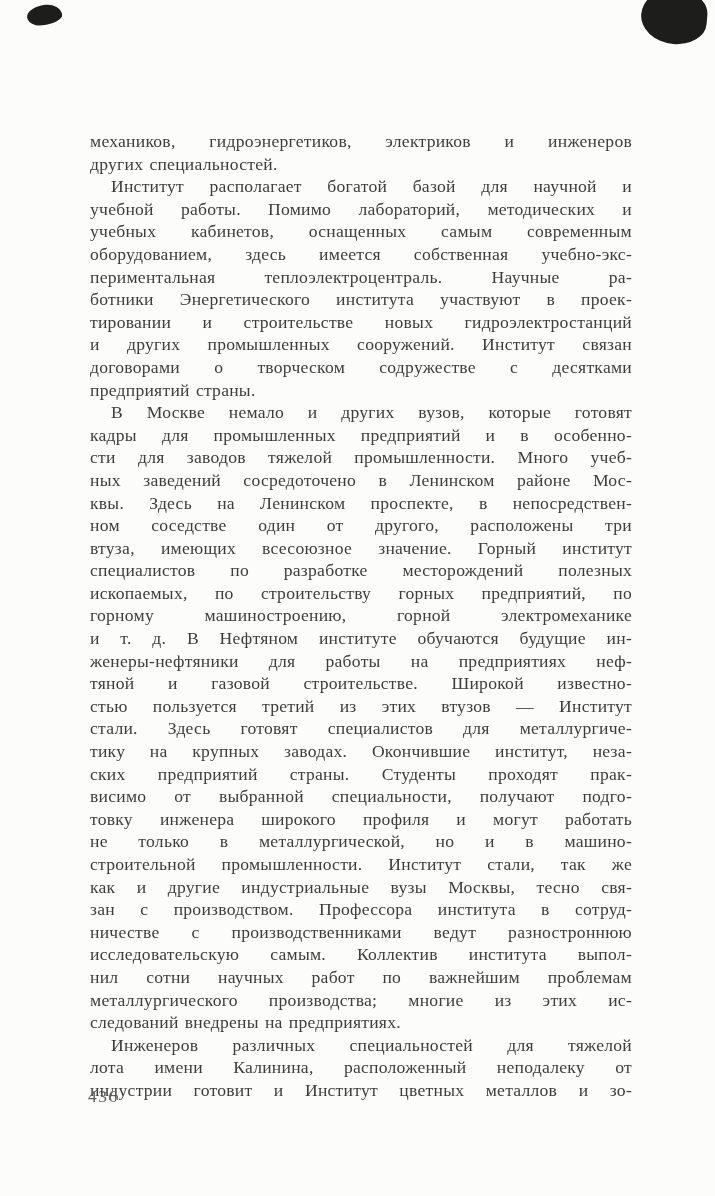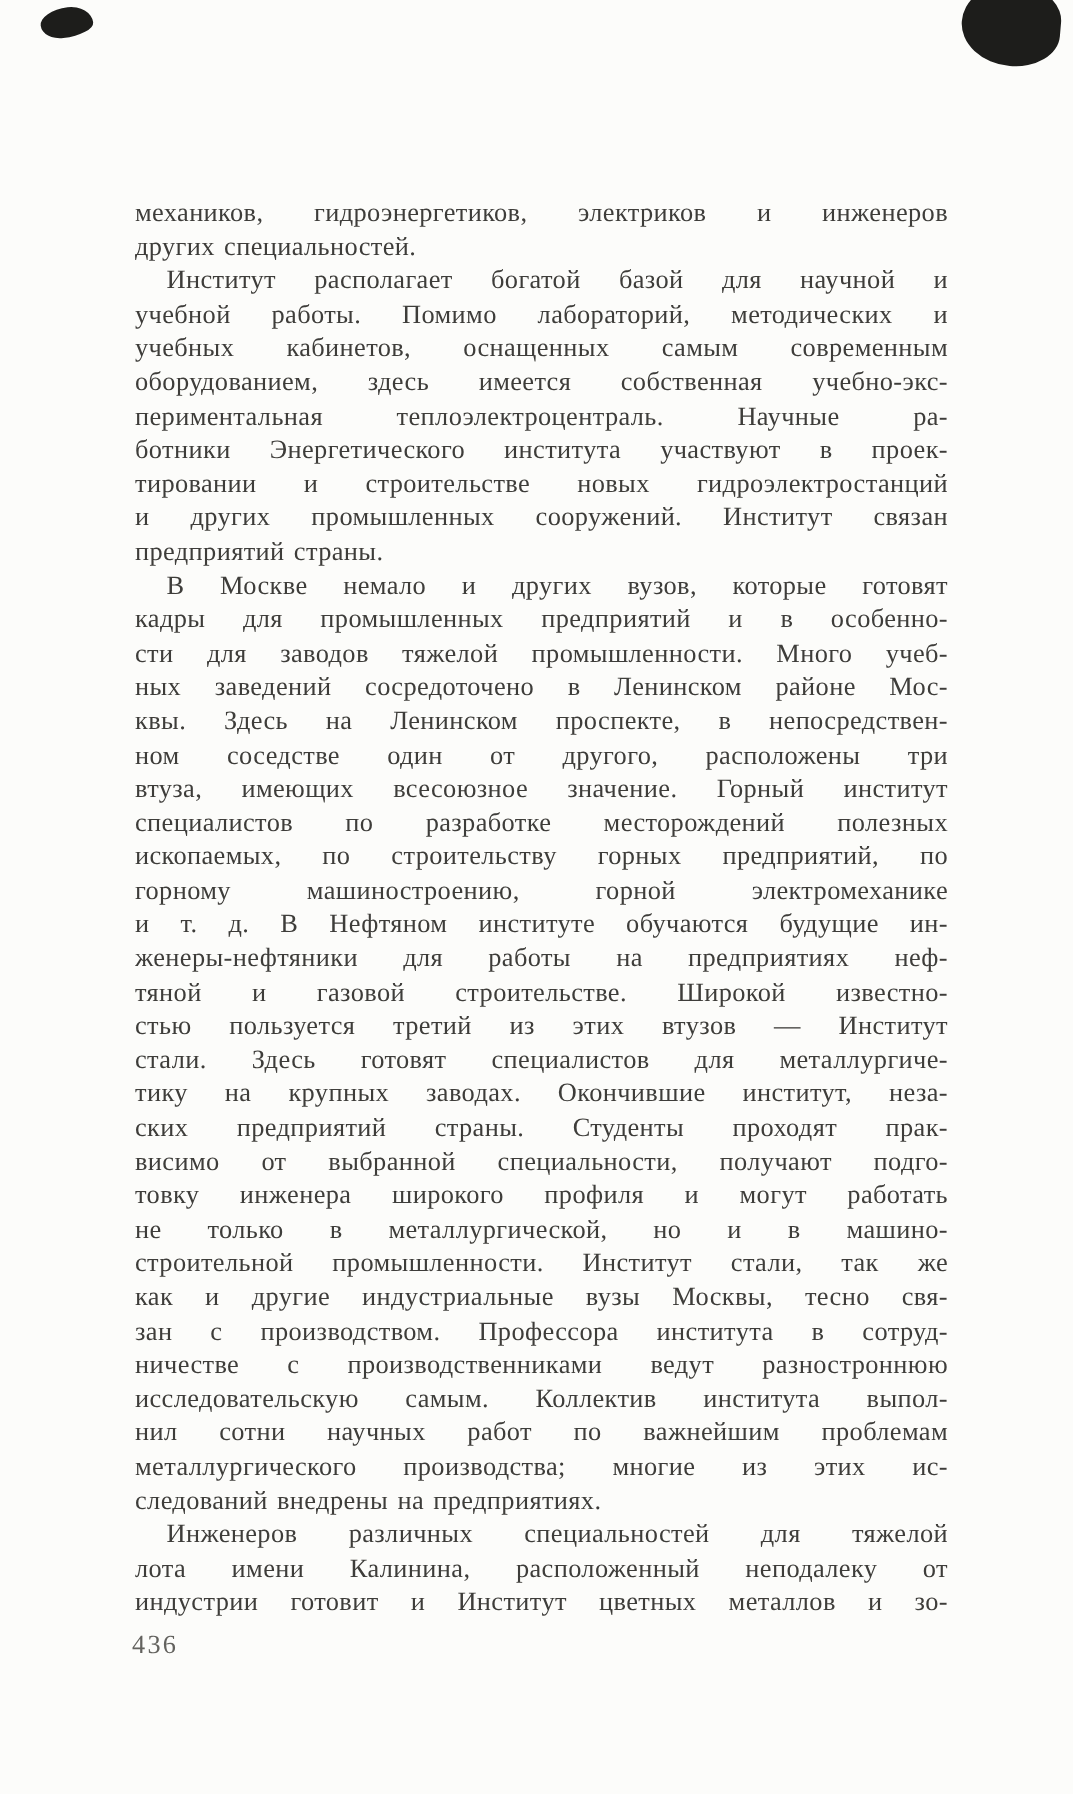--- a/index.html
+++ b/index.html
@@ -78,20 +78,21 @@
     <div class="line">механиков, гидроэнергетиков, электриков и инженеров</div>
     <div class="line p-end">других специальностей.</div>
     <div class="line p-start">Институт располагает богатой базой для научной и</div>
     <div class="line">учебной работы. Помимо лабораторий, методических и</div>
     <div class="line">учебных кабинетов, оснащенных самым современным</div>
     <div class="line">оборудованием, здесь имеется собственная учебно-экс-</div>
     <div class="line">периментальная теплоэлектроцентраль. Научные ра-</div>
     <div class="line">ботники Энергетического института участвуют в проек-</div>
     <div class="line">тировании и строительстве новых гидроэлектростанций</div>
     <div class="line">и других промышленных сооружений. Институт связан</div>
+    <div class="line">договорами о творческом содружестве с десятками</div>
     <div class="line p-end">предприятий страны.</div>
     <div class="line p-start">В Москве немало и других вузов, которые готовят</div>
     <div class="line">кадры для промышленных предприятий и в особенно-</div>
     <div class="line">сти для заводов тяжелой промышленности. Много учеб-</div>
     <div class="line">ных заведений сосредоточено в Ленинском районе Мос-</div>
     <div class="line">квы. Здесь на Ленинском проспекте, в непосредствен-</div>
     <div class="line">ном соседстве один от другого, расположены три</div>
     <div class="line">втуза, имеющих всесоюзное значение. Горный институт</div>
     <div class="line">специалистов по разработке месторождений полезных</div>
     <div class="line">ископаемых, по строительству горных предприятий, по</div>

